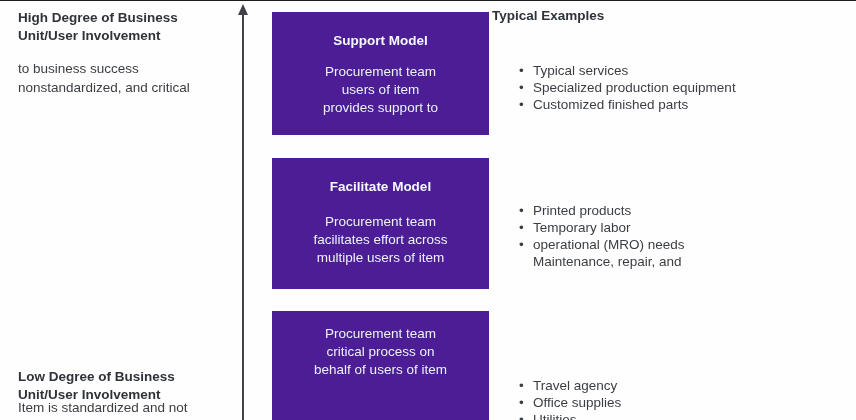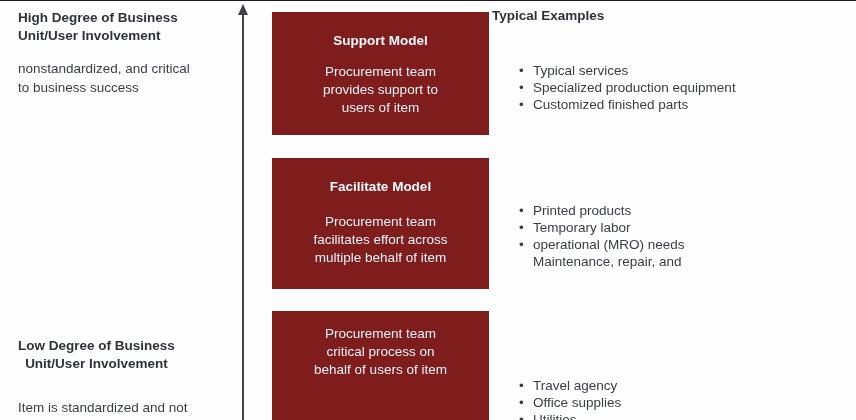--- a/index.html
+++ b/index.html
@@ -35,21 +35,21 @@
     position: absolute;
     left: 18px;
     color: #3a3e43;
     font-size: 13.5px;
     font-weight: normal;
     line-height: 19px;
     white-space: nowrap;
   }
   .label-high { top: 9px; }
   .desc-high  { top: 59px; }
-  .label-low  { top: 337px; text-align: center; }
+  .label-low  { top: 368px; }
   .desc-low   { top: 398px; }
 
   
   .axis-line {
     position: absolute;
     left: 242px;
     top: 12px;
     bottom: 0;
     width: 2px;
     background: #3f4347;
@@ -62,21 +62,21 @@
     border-left: 5px solid transparent;
     border-right: 5px solid transparent;
     border-bottom: 11px solid #3f4347;
   }
 
   
   .model-box {
     position: absolute;
     left: 272px;
     width: 217px;
-    background: #7f1d1d;
+    background: #4c1d95;
     color: #e9f2fa;
     text-align: center;
     font-size: 13.5px;
     line-height: 18px;
   }
   .model-box .box-title {
     padding-top: 20px;
     font-weight: bold;
     color: #f4fafe;
   }
@@ -118,48 +118,48 @@
 <body>
 
 <div id="figure">
   <div class="top-edge"></div>
 
   <div class="axis-label label-high">
     <div>High Degree of Business</div>
     <div>Unit/User Involvement</div>
   </div>
   <div class="axis-desc desc-high">
+    <div>to business success</div>
     <div>nonstandardized, and critical</div>
-    <div>to business success</div>
   </div>
   <div class="axis-label label-low">
     <div>Low Degree of Business</div>
     <div>Unit/User Involvement</div>
   </div>
   <div class="axis-desc desc-low">
     <div>Item is standardized and not</div>
   </div>
 
   <div class="axis-line"></div>
   <div class="axis-arrowhead"></div>
 
   <div class="model-box box-support">
     <div class="box-title">Support Model</div>
     <div class="box-desc">
       <div>Procurement team</div>
+      <div>users of item</div>
       <div>provides support to</div>
-      <div>users of item</div>
     </div>
   </div>
   <div class="model-box box-facilitate">
     <div class="box-title">Facilitate Model</div>
     <div class="box-desc">
       <div>Procurement team</div>
       <div>facilitates effort across</div>
-      <div>multiple behalf of item</div>
+      <div>multiple users of item</div>
     </div>
   </div>
   <div class="model-box box-manage">
     <div class="box-desc">
       <div>Procurement team</div>
       <div>critical process on</div>
       <div>behalf of users of item</div>
     </div>
   </div>
 

